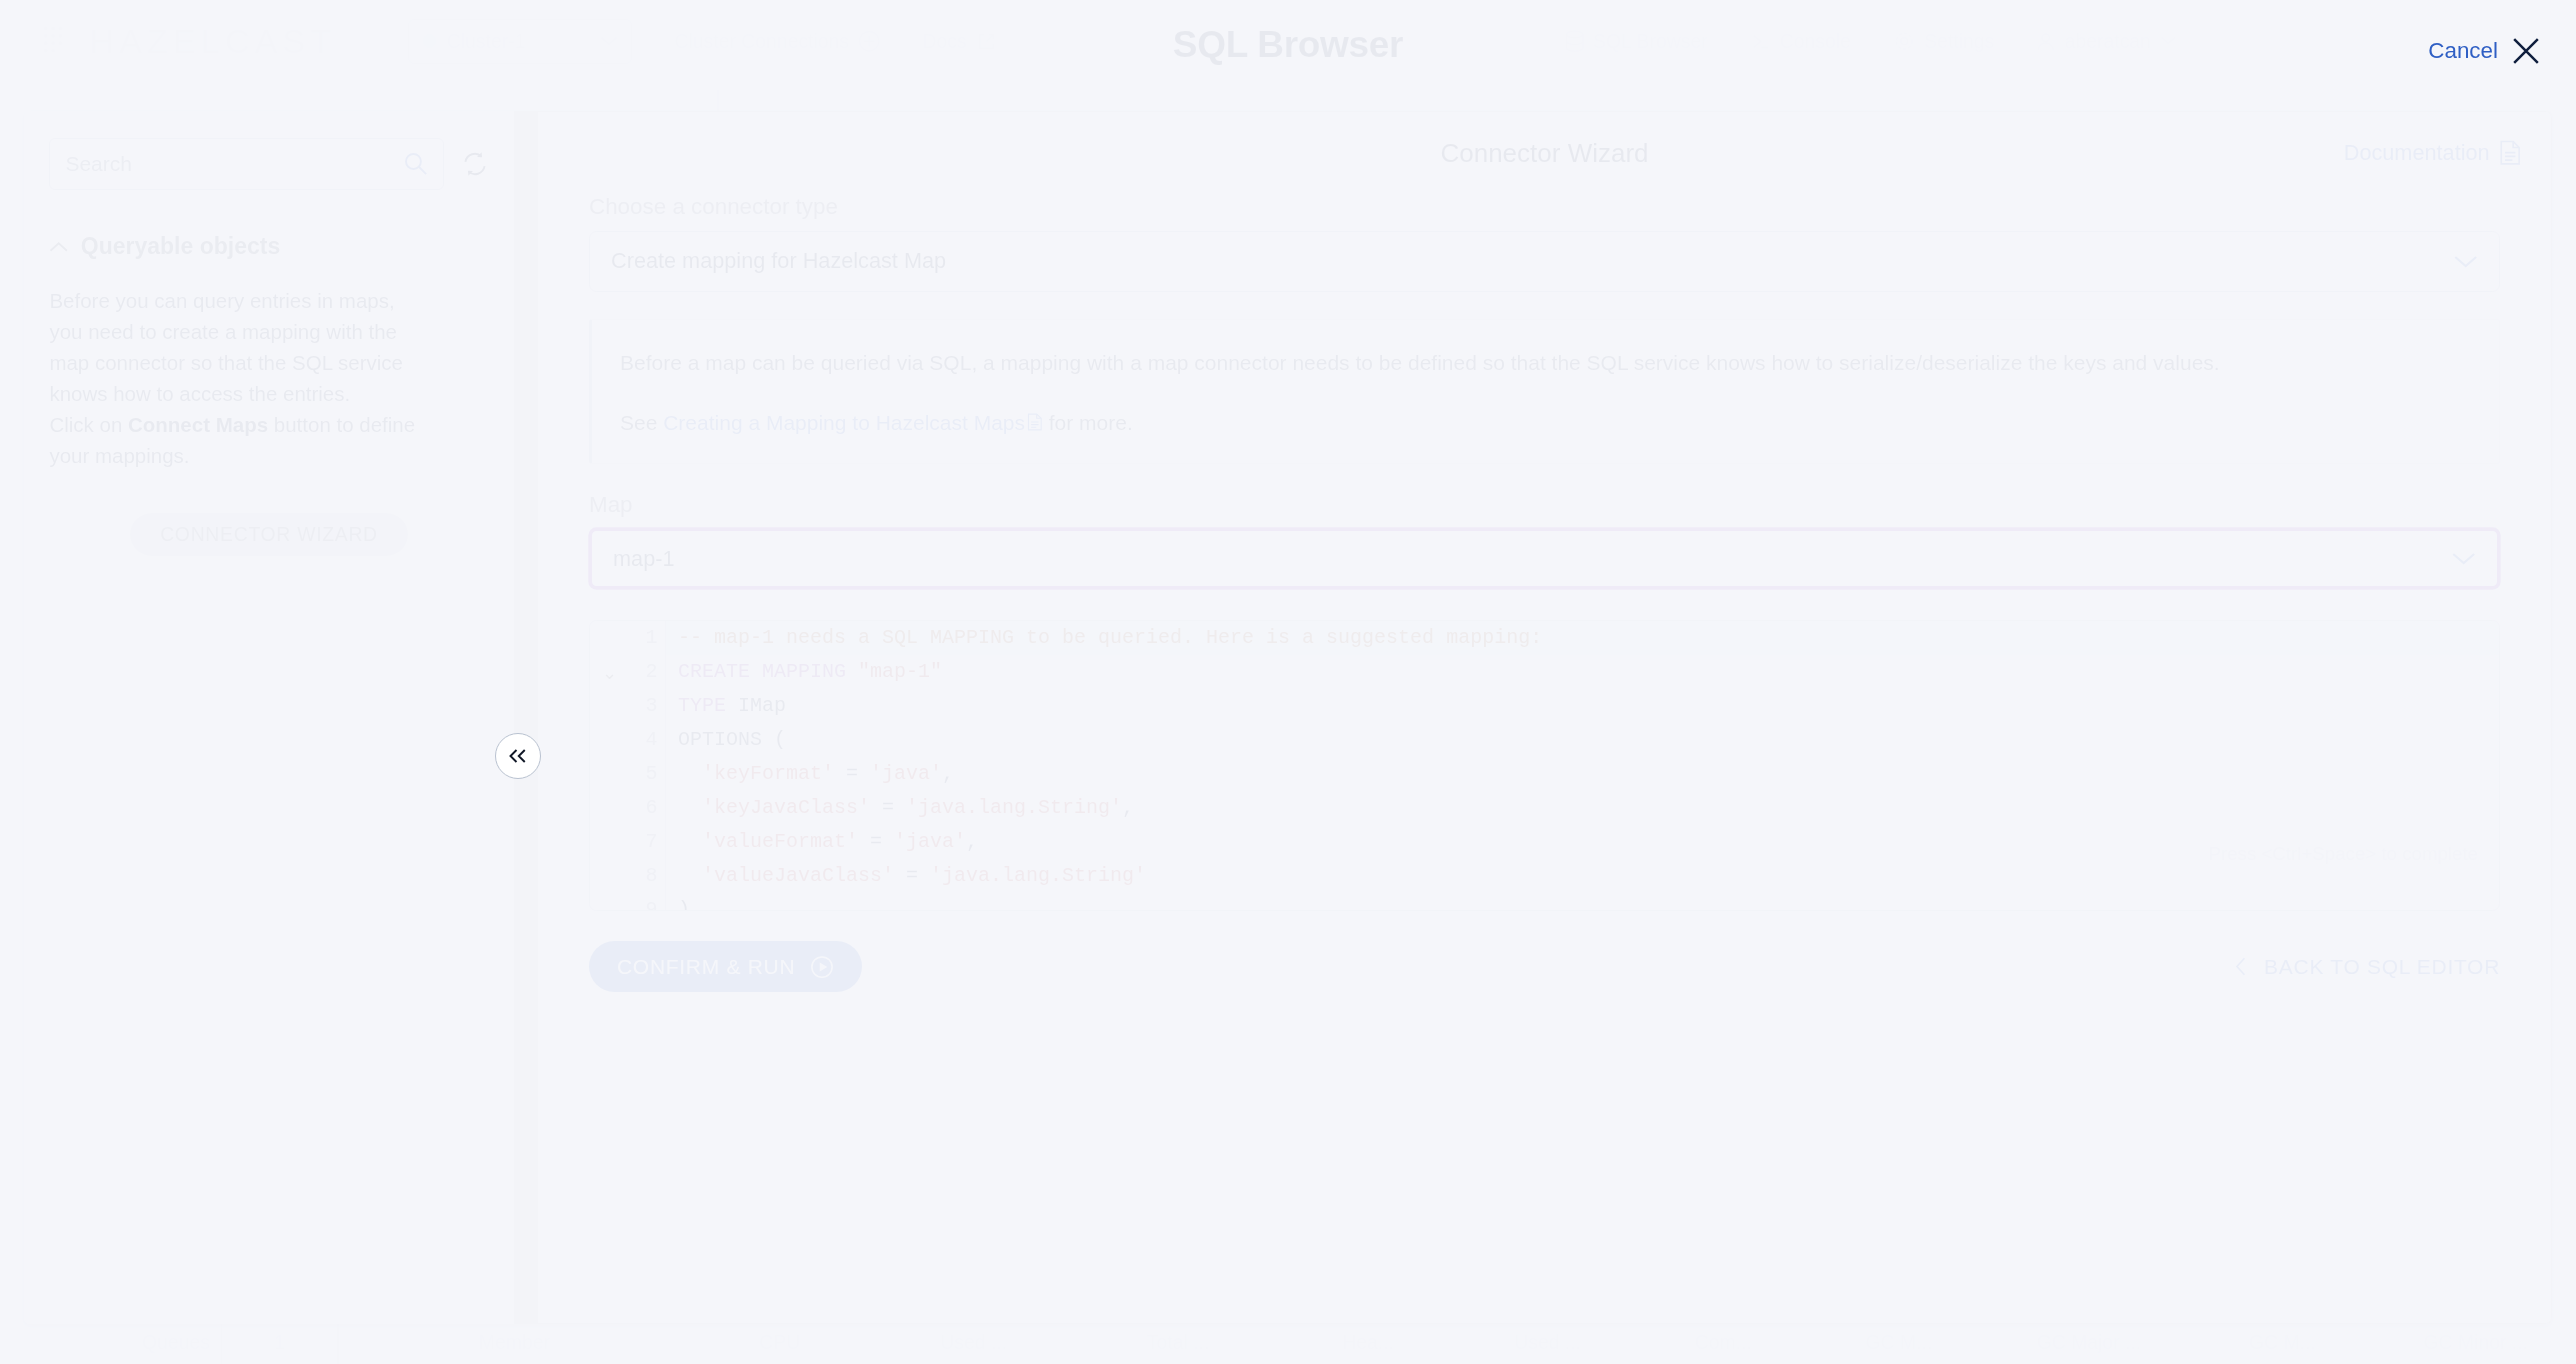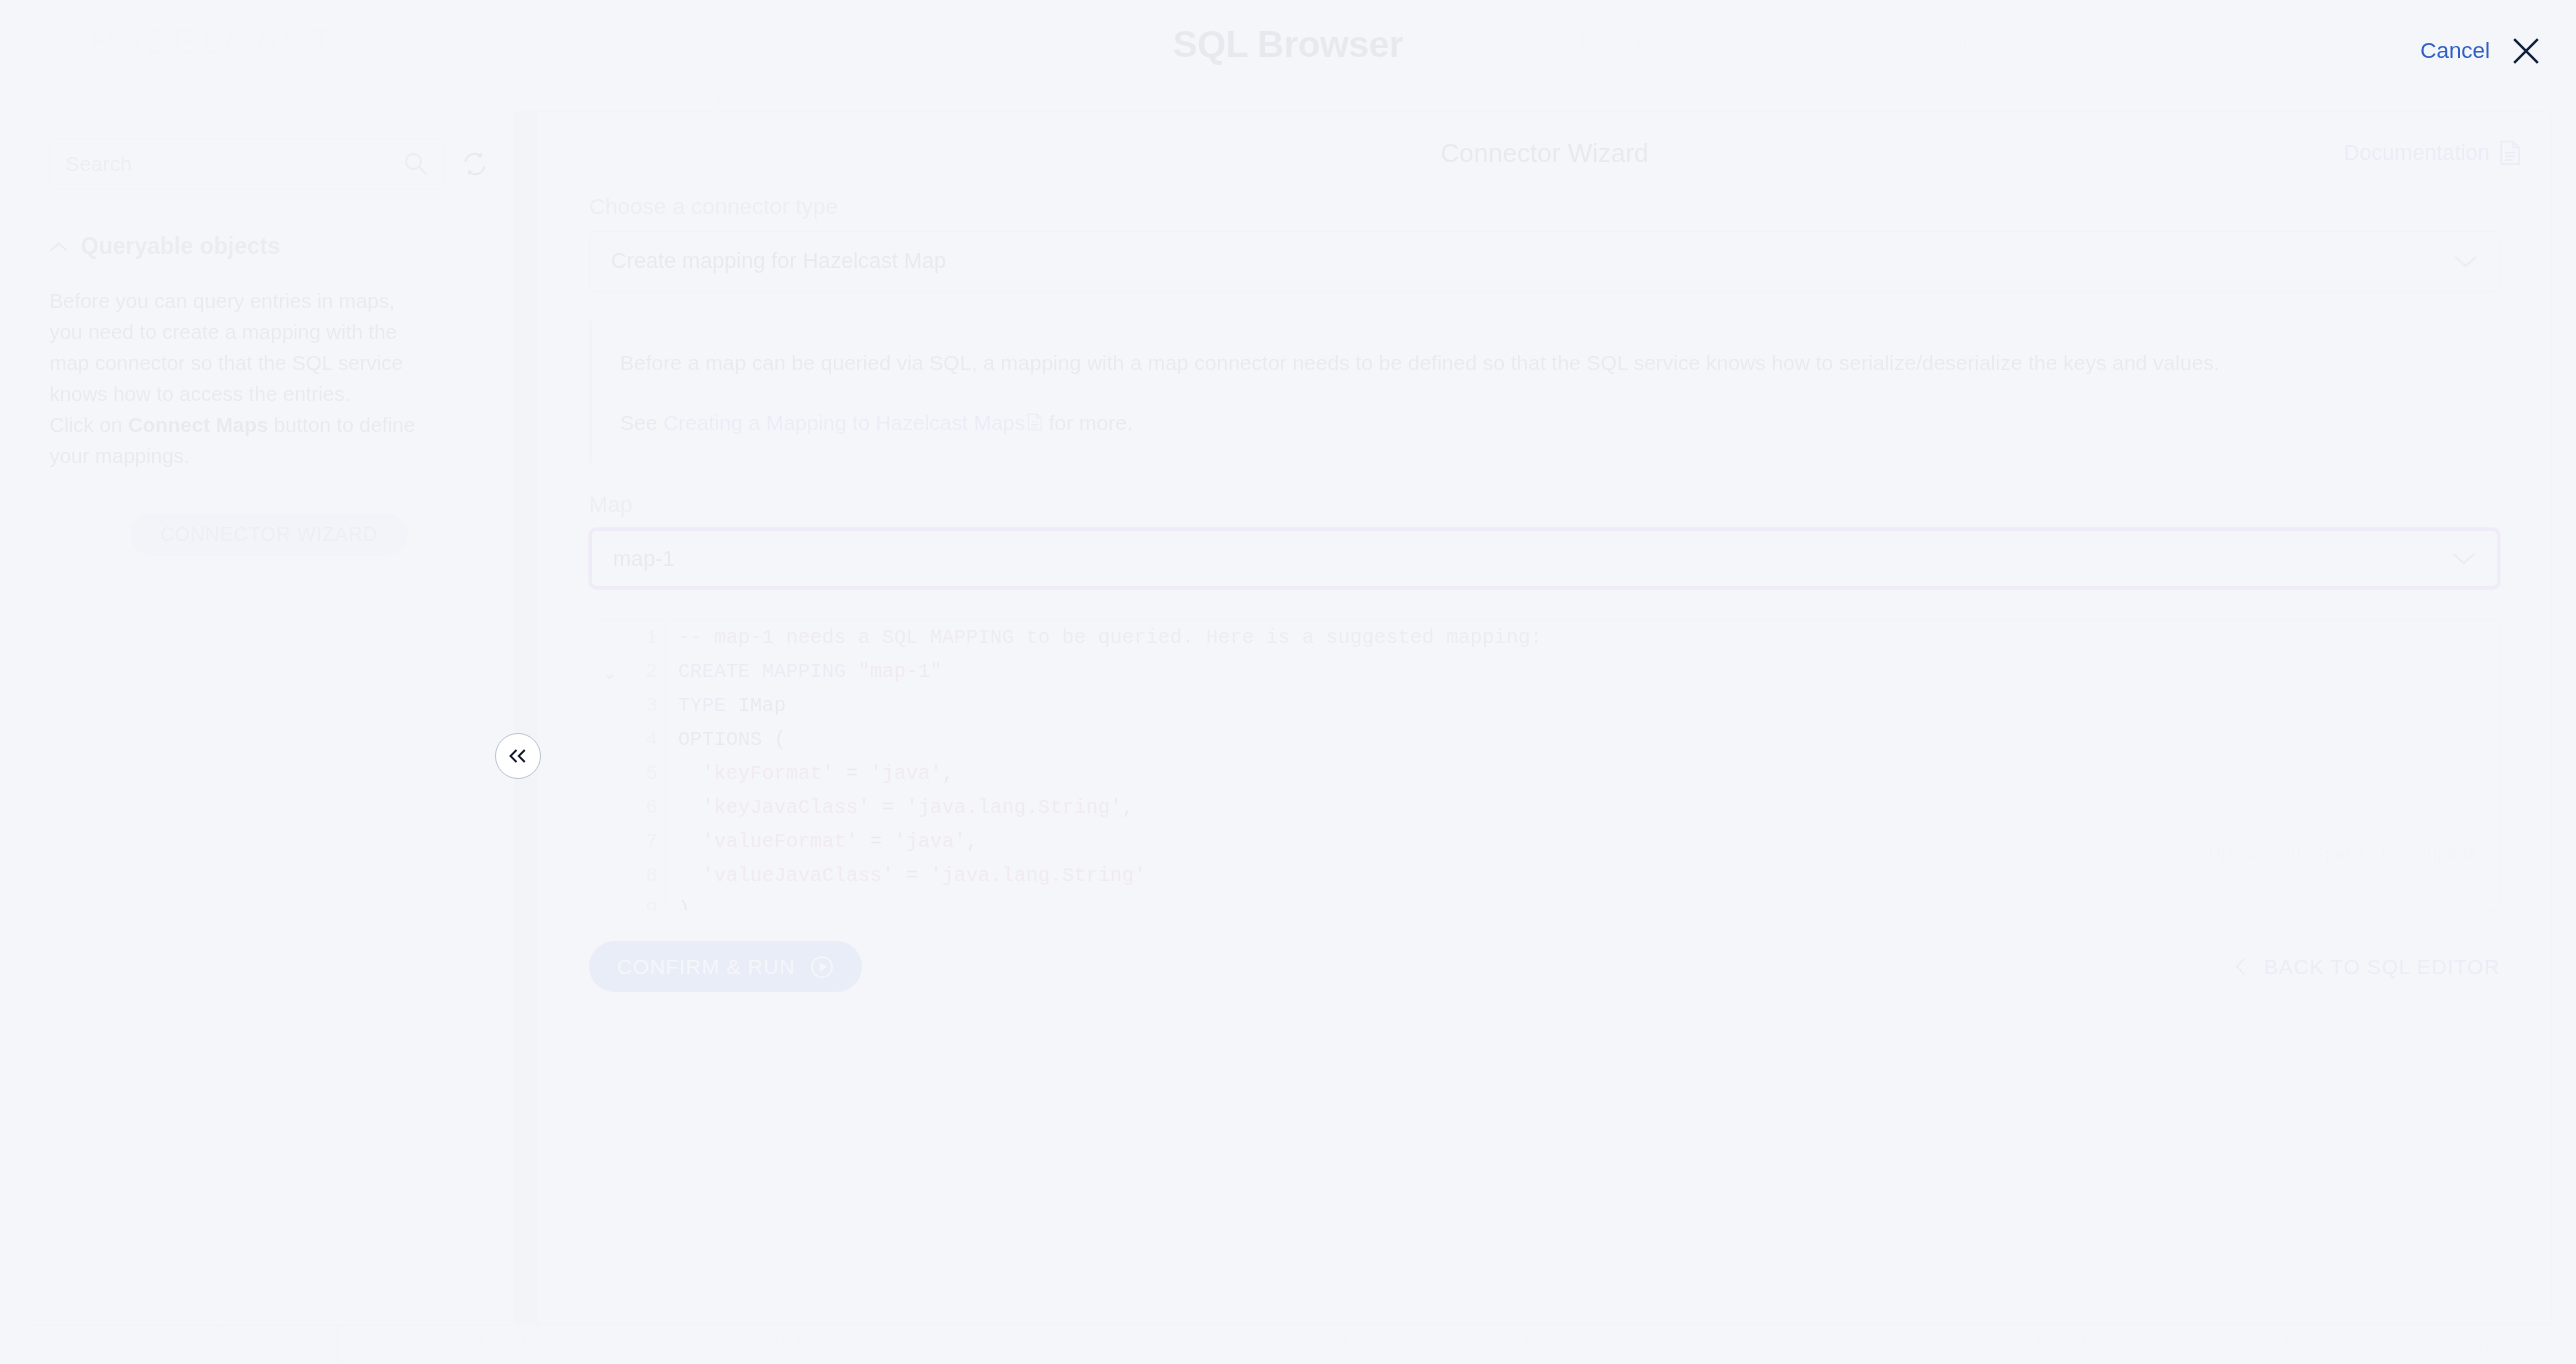--- a/index.html
+++ b/index.html
@@ -63,21 +63,21 @@
   }
 
   .modal-title {
     position: absolute; left: 0; top: 24px; width: 2576px;
     text-align: center;
     font-size: 37px; font-weight: 700; color: #0f1e3d;
     letter-spacing: -0.3px;
   }
   .cancel-wrap {
     position: absolute; right: 33px; top: 34px;
-    display: flex; align-items: center; gap: 19px;
+    display: flex; align-items: center; gap: 11px;
     z-index: 9;
   }
   .cancel-label { font-size: 22.4px; color: #2f5fc4; font-weight: 400; }
   .close-x { width: 34px; height: 34px; display: block; }
 
   
   .body-wrap {
     position: absolute; left: 24px; top: 111px;
     width: 2528px; height: 1213px;
     display: flex;

